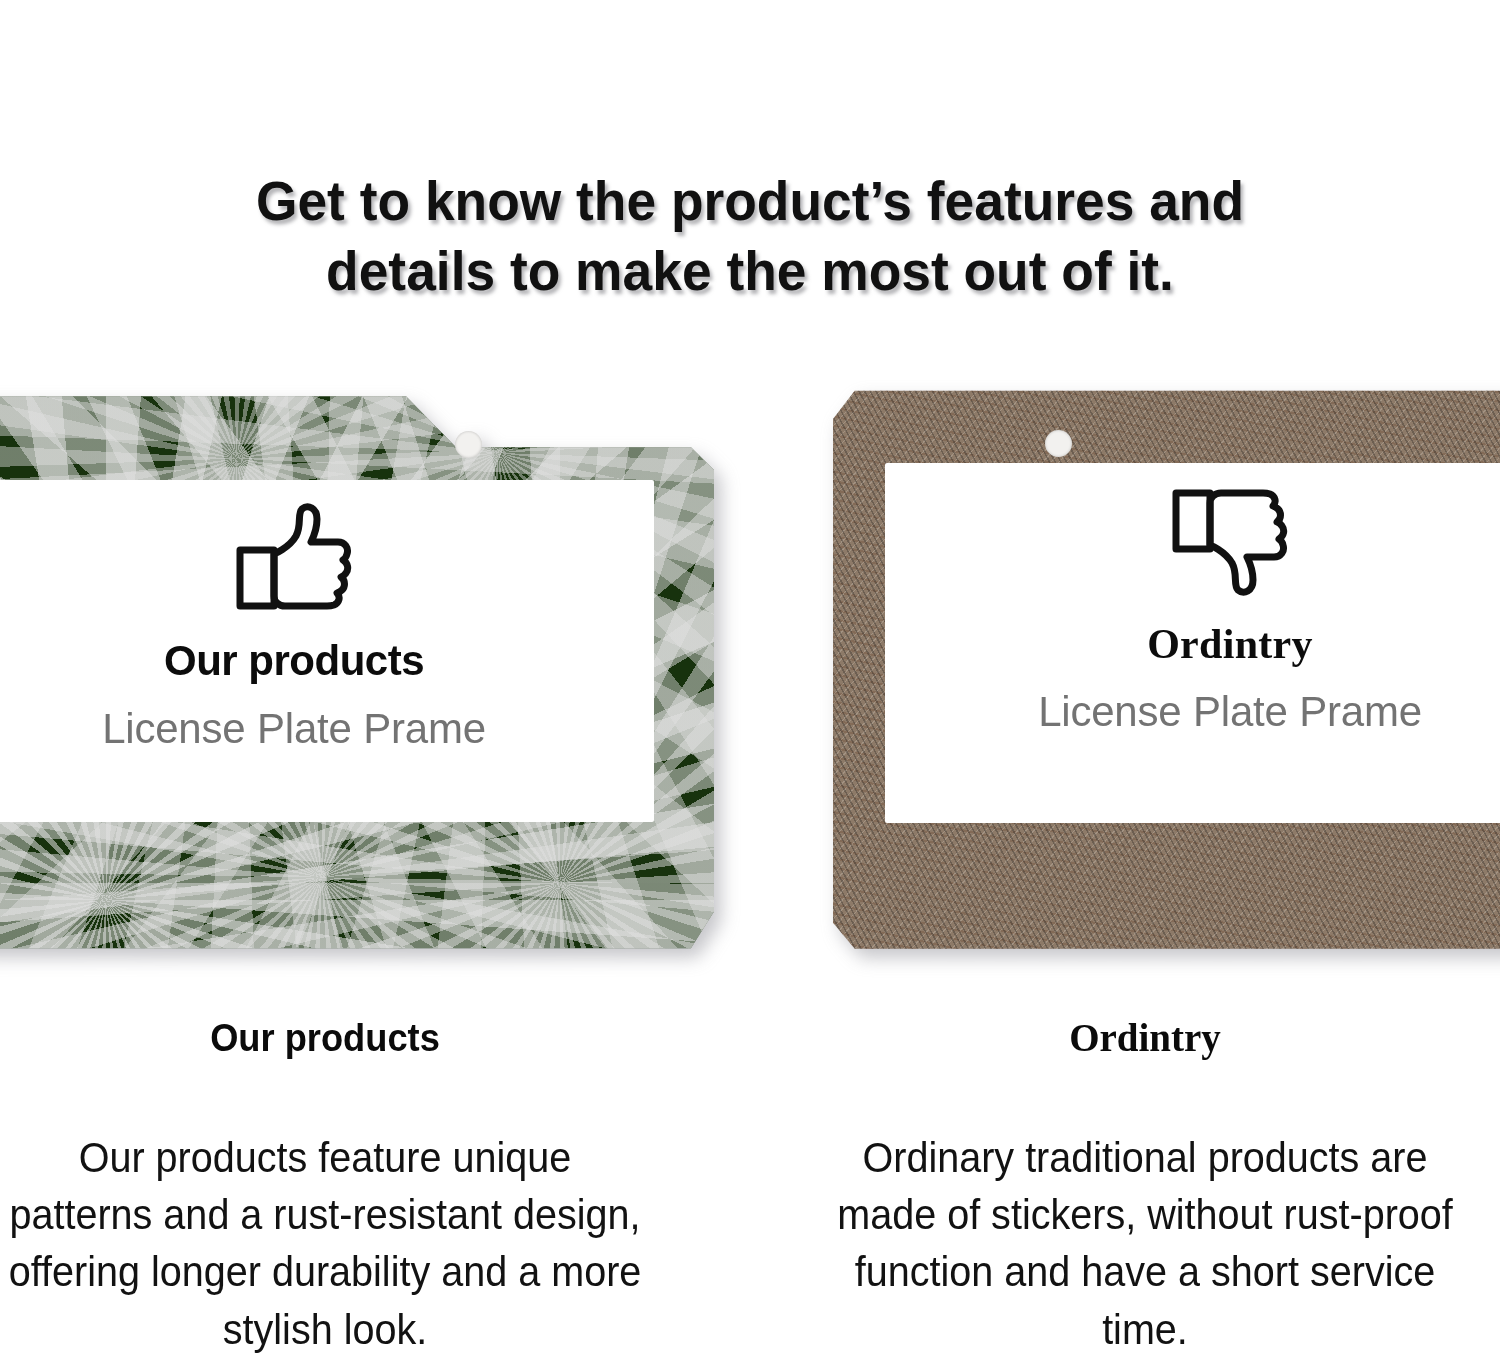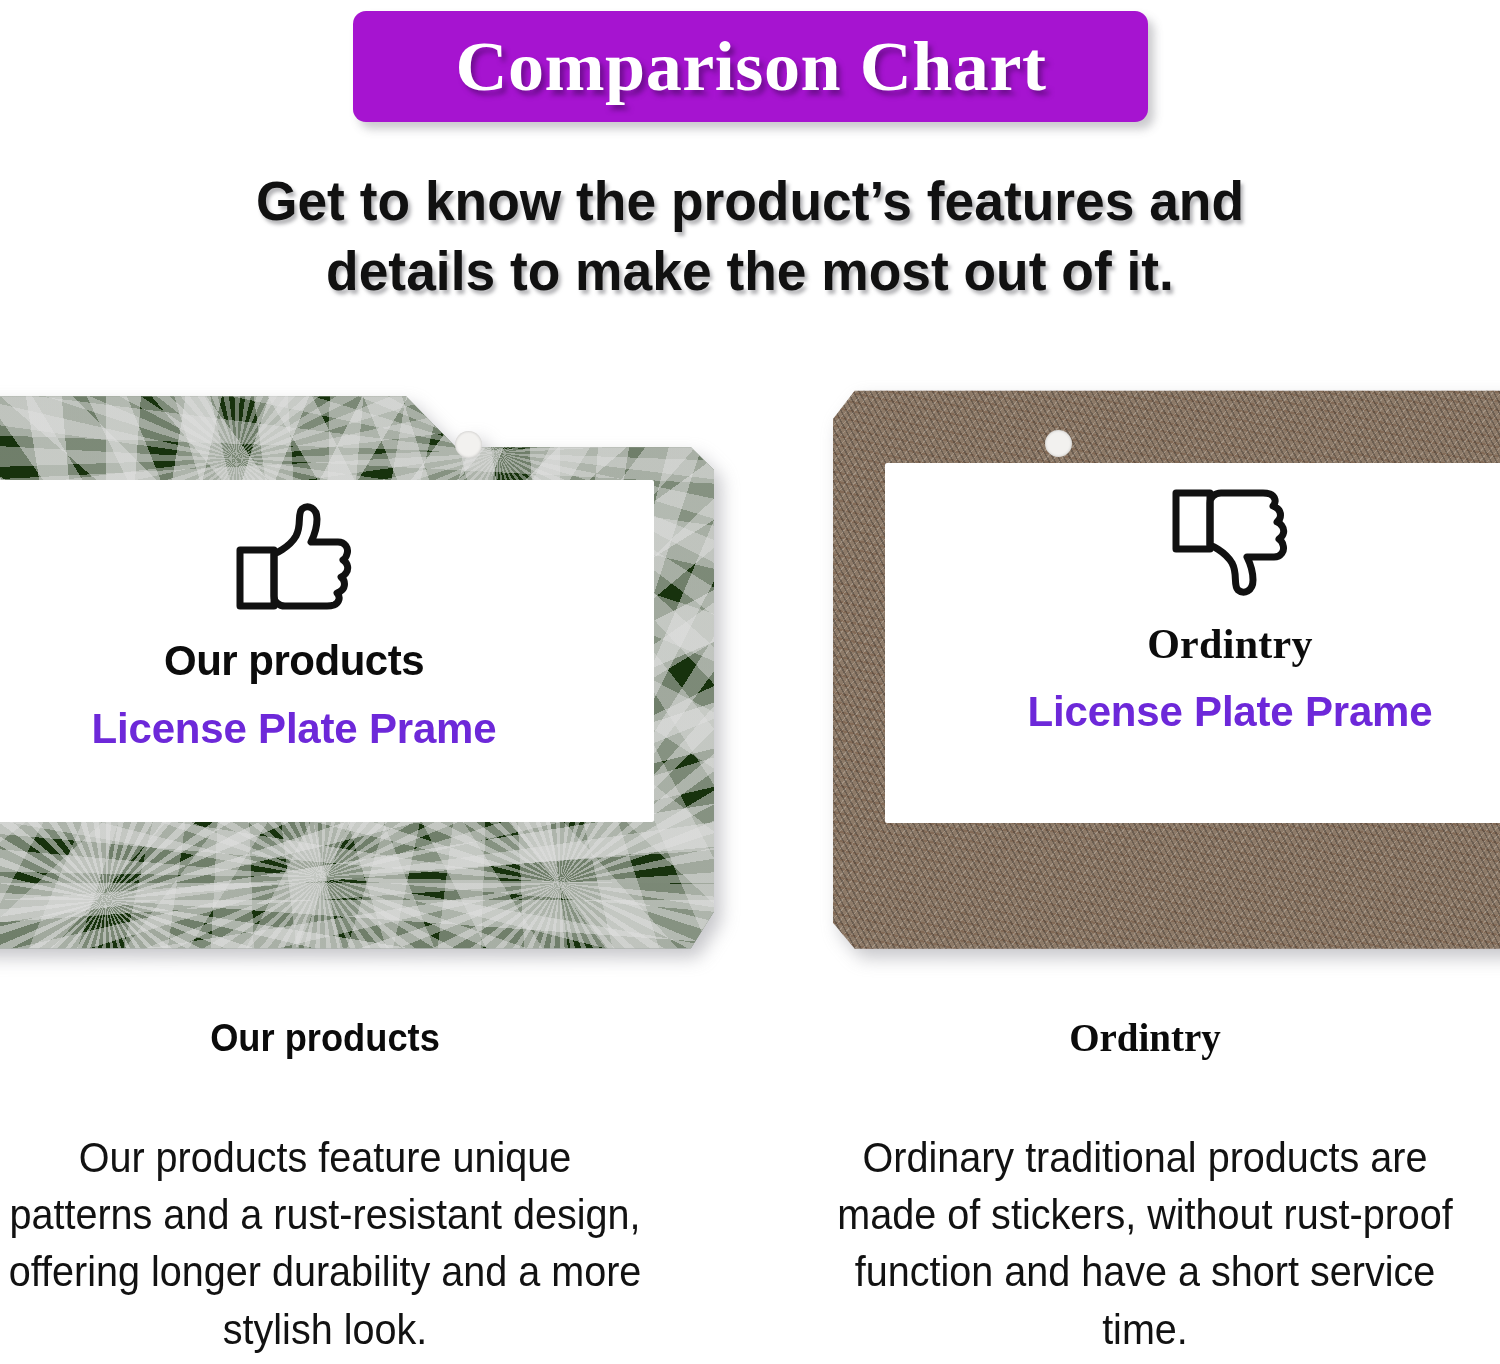--- a/index.html
+++ b/index.html
@@ -202,23 +202,23 @@
   .win-title{
     margin-top:26px;
     font-size:42px;line-height:1;
     color:#0c0c0c;
   }
   .win-title.sans{font-family:"Liberation Sans", sans-serif;font-weight:700;letter-spacing:-.5px;}
   .win-title.serif{font-family:"Liberation Serif", serif;font-weight:700;letter-spacing:.3px;}
   .win-sub{
     margin-top:26px;
     font-family:"Liberation Sans", sans-serif;
-    font-weight:700;
+    font-weight:400;
     font-size:42px;line-height:1;
-    color:#6d28d9;
+    color:#737373;
     letter-spacing:-.2px;
   }
 
   
   .cols{position:absolute;left:0;top:1018px;width:1500px;height:346px;}
   .col{position:absolute;top:0;width:700px;text-align:center;}
   .col-left{left:-25px;}
   .col-right{left:795px;}
   .col-head{
     font-size:39px;line-height:1;color:#0b0b0b;margin:0 0 72px 0;
@@ -232,23 +232,20 @@
     line-height:1.33;
     color:#121212;
     transform:scaleX(.92);
   }
 </style>
 </head>
 <body>
 
 <div class="stage">
 
-  <div class="banner">
-    <div class="banner-text">Comparison Chart</div>
-  </div>
 
   <div class="subtitle">
     <div>Get to know the product’s features and</div>
     <div>details to make the most out of it.</div>
   </div>
 
   <div class="frame frame-left">
     <div class="plate">
       <div class="tex-daisy"></div>
     </div>

